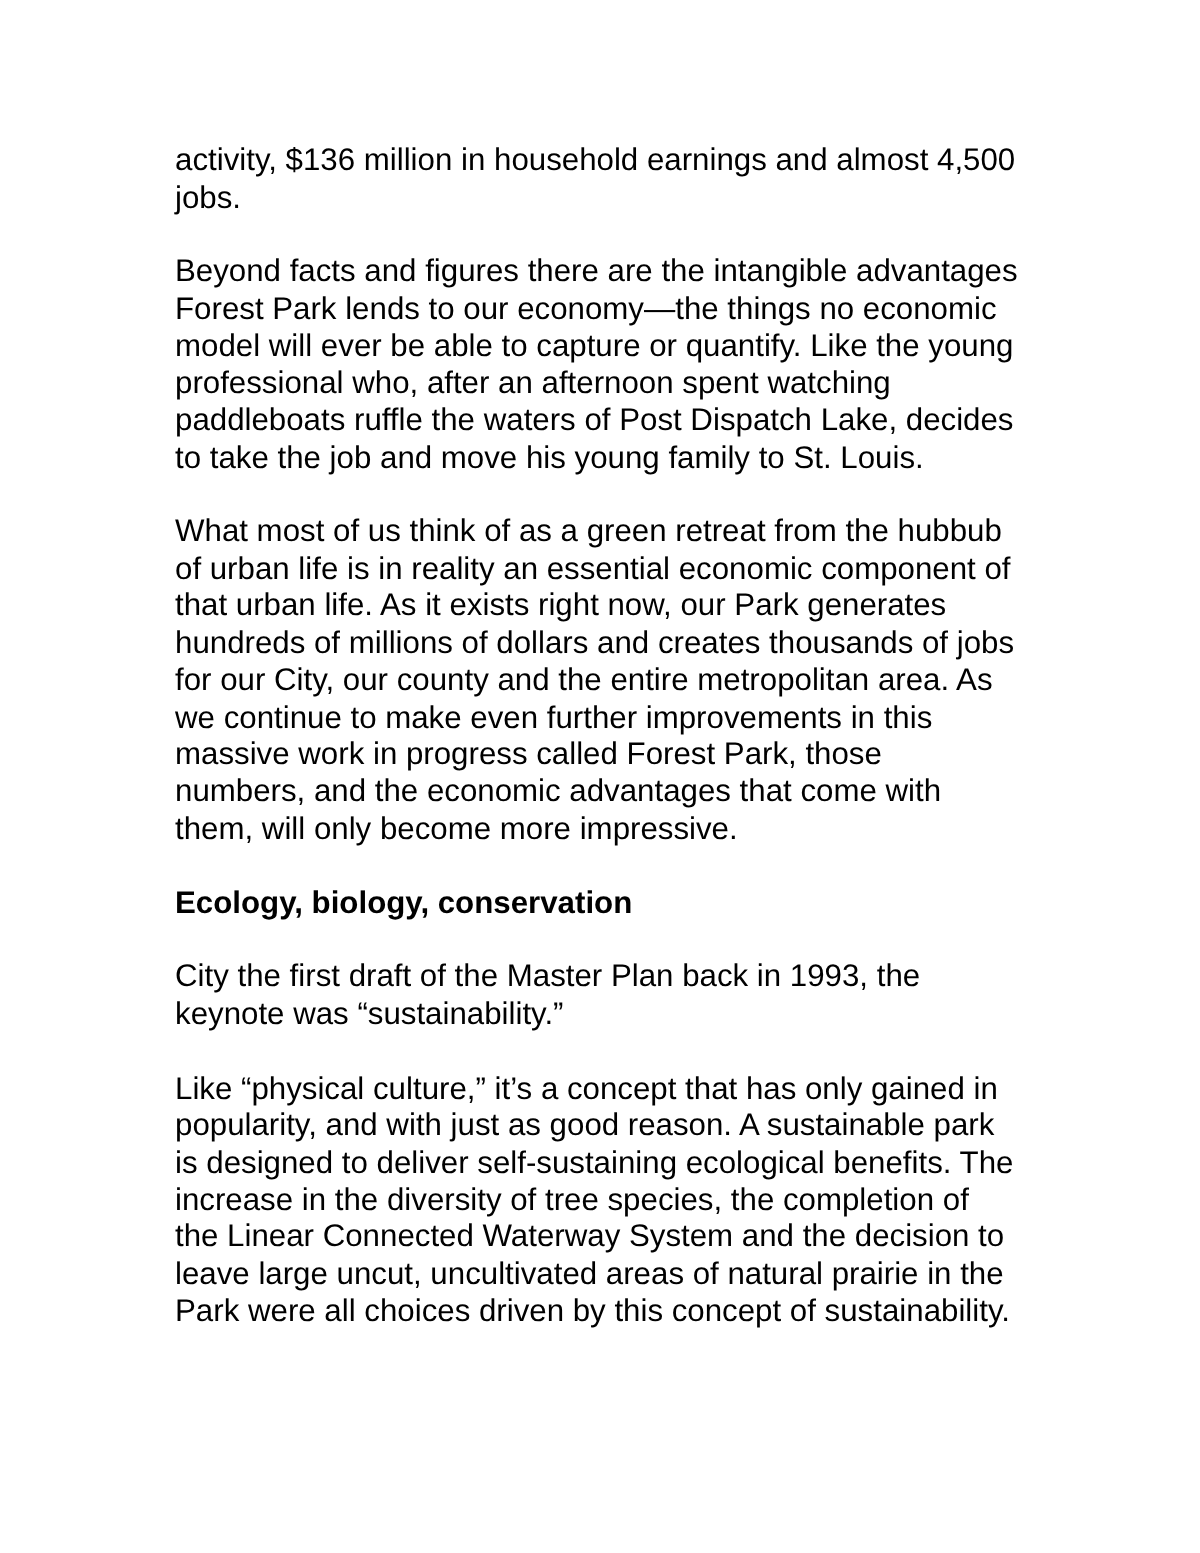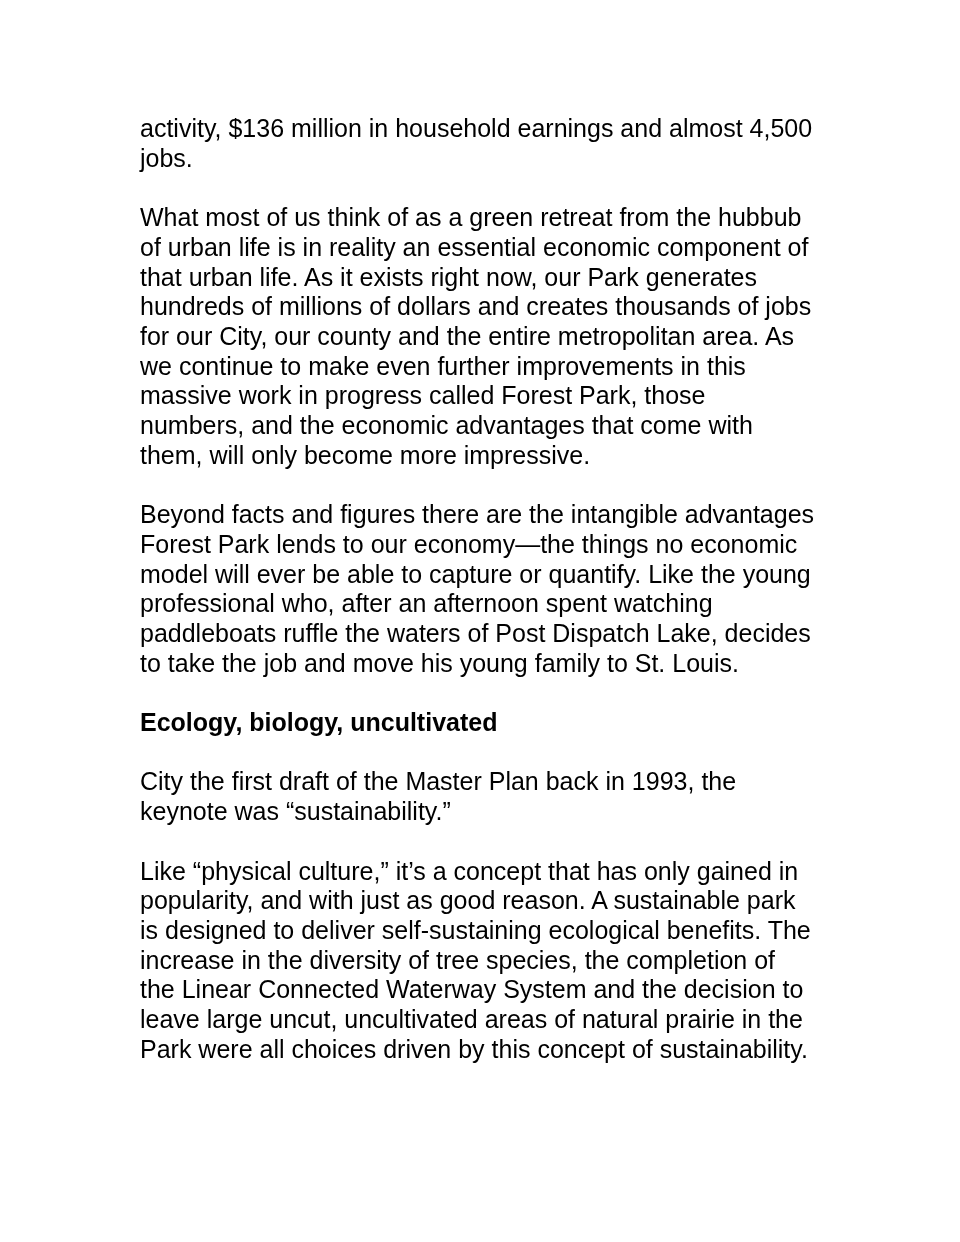--- a/index.html
+++ b/index.html
@@ -42,36 +42,36 @@
     font-weight: bold;
   }
 </style>
 </head>
 <body>
 
 <div class="page">
   <div class="doc">
     <p>activity, $136 million in household earnings and almost 4,500
 jobs.</p>
+    <p>Beyond facts and figures there are the intangible advantages
+Forest Park lends to our economy—the things no economic
+model will ever be able to capture or quantify. Like the young
+professional who, after an afternoon spent watching
+paddleboats ruffle the waters of Post Dispatch Lake, decides
+to take the job and move his young family to St. Louis.</p>
     <p>What most of us think of as a green retreat from the hubbub
 of urban life is in reality an essential economic component of
 that urban life. As it exists right now, our Park generates
 hundreds of millions of dollars and creates thousands of jobs
 for our City, our county and the entire metropolitan area. As
 we continue to make even further improvements in this
 massive work in progress called Forest Park, those
 numbers, and the economic advantages that come with
 them, will only become more impressive.</p>
-    <p>Beyond facts and figures there are the intangible advantages
-Forest Park lends to our economy—the things no economic
-model will ever be able to capture or quantify. Like the young
-professional who, after an afternoon spent watching
-paddleboats ruffle the waters of Post Dispatch Lake, decides
-to take the job and move his young family to St. Louis.</p>
-    <h2>Ecology, biology, uncultivated</h2>
+    <h2>Ecology, biology, conservation</h2>
     <p>City the first draft of the Master Plan back in 1993, the
 keynote was “sustainability.”</p>
     <p>Like “physical culture,” it’s a concept that has only gained in
 popularity, and with just as good reason. A sustainable park
 is designed to deliver self-sustaining ecological benefits. The
 increase in the diversity of tree species, the completion of
 the Linear Connected Waterway System and the decision to
 leave large uncut, uncultivated areas of natural prairie in the
 Park were all choices driven by this concept of sustainability.</p>
   </div>

